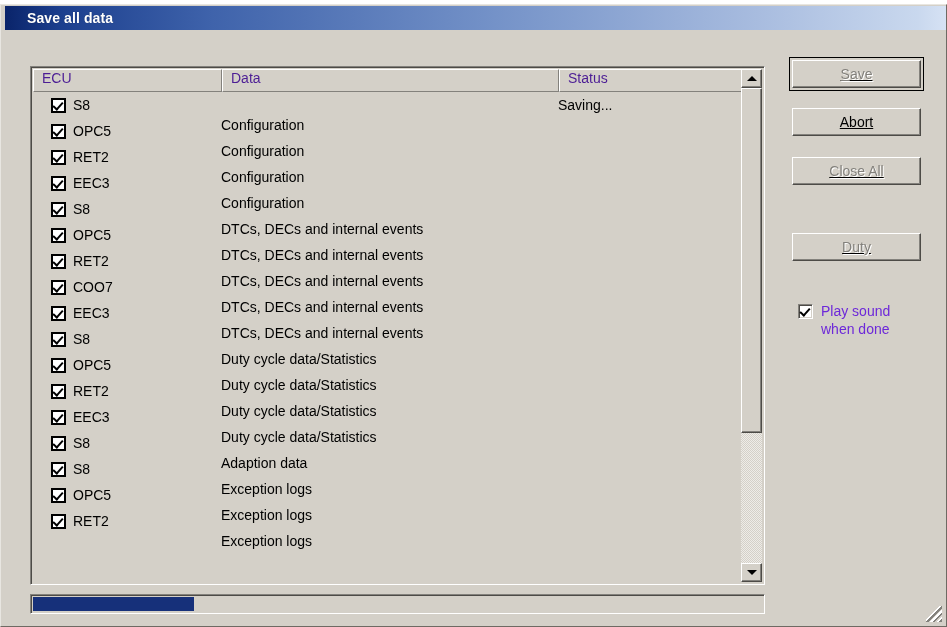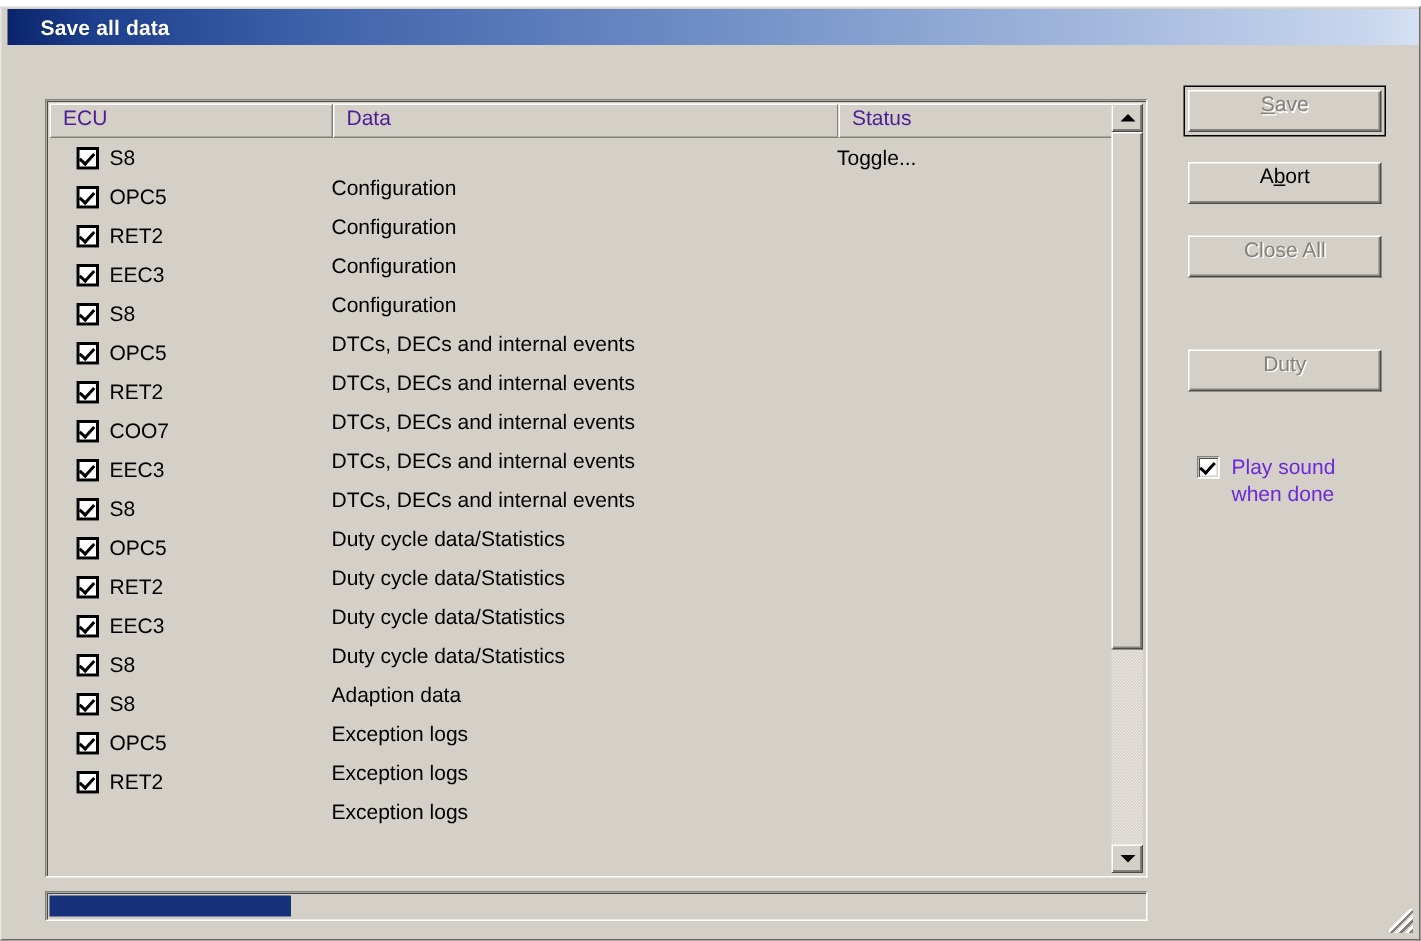--- a/index.html
+++ b/index.html
@@ -226,23 +226,24 @@
     background: #d4d0c8;
     border: 1px solid #ffffff;
     border-right-color: #4d4b47;
     border-bottom-color: #4d4b47;
     box-shadow: inset -1px -1px 0 #83817c, inset 1px 1px 0 #d4d0c8;
     box-sizing: border-box;
     font-family: "Liberation Sans", sans-serif;
     font-size: 14px;
     color: #000000;
     display: flex;
-    align-items: flex-start;
+    align-items: center;
     justify-content: center;
     padding: 0;
+    text-decoration: underline;
   }
   .btn .lbl { display: inline-block; }
   .btn .ul { text-decoration: underline; }
   .btn.disabled .lbl {
     color: #83817c;
     text-shadow: 1px 1px 0 #ffffff;
   }
   .btn.default-focus {
     outline: 1px solid #000000;
     outline-offset: 2px;
@@ -353,21 +354,21 @@
         </div>
       </div>
 
       <div class="lv-body" id="list-body">
           <div class="lv-row">
             <div class="cell-ecu">
               <span class="lv-check"></span>
               <span>S8</span>
             </div>
             <div class="cell-data">Configuration</div>
-            <div class="cell-status">Toggle...</div>
+            <div class="cell-status">Saving...</div>
           </div>
           <div class="lv-row">
             <div class="cell-ecu">
               <span class="lv-check"></span>
               <span>OPC5</span>
             </div>
             <div class="cell-data">Configuration</div>
             <div class="cell-status"></div>
           </div>
           <div class="lv-row">

